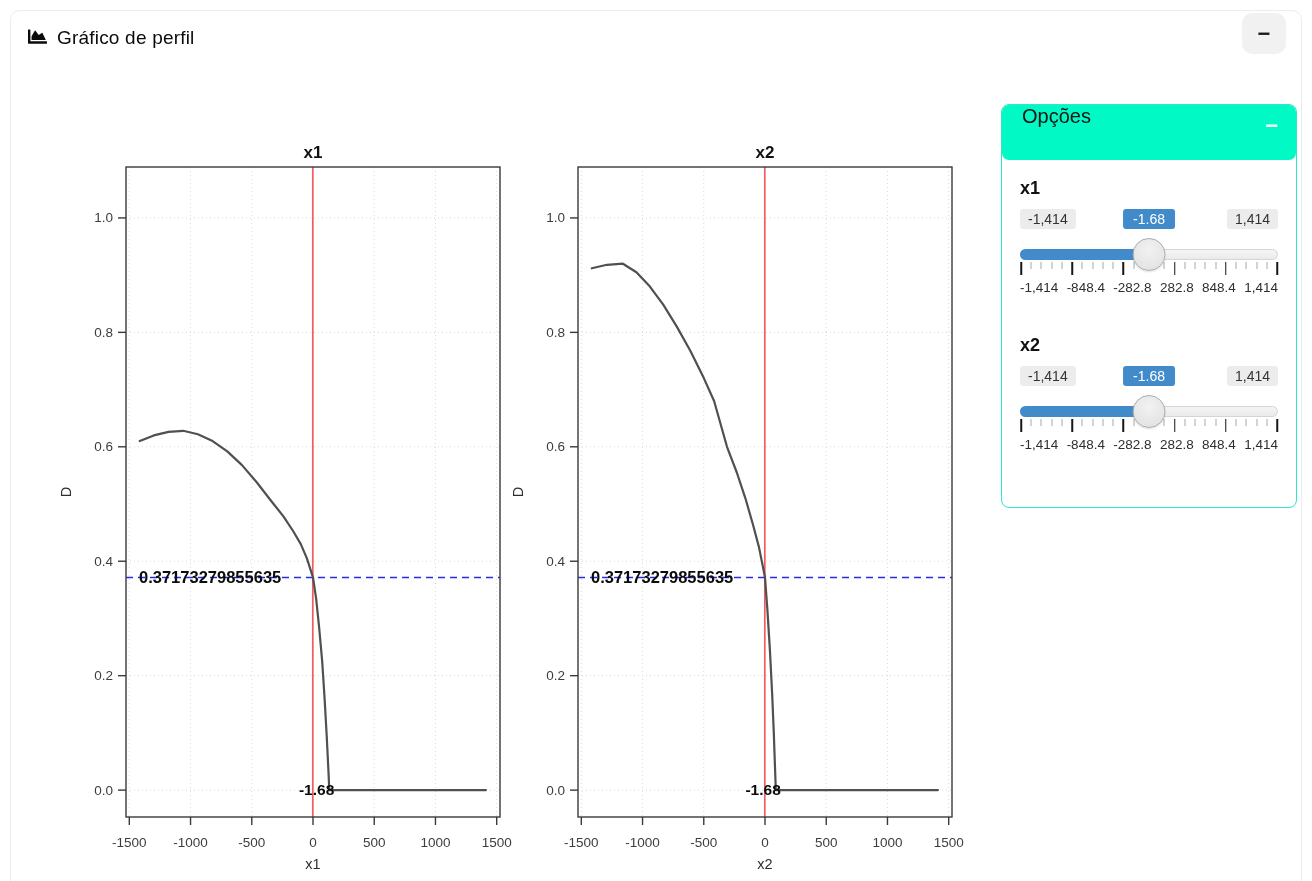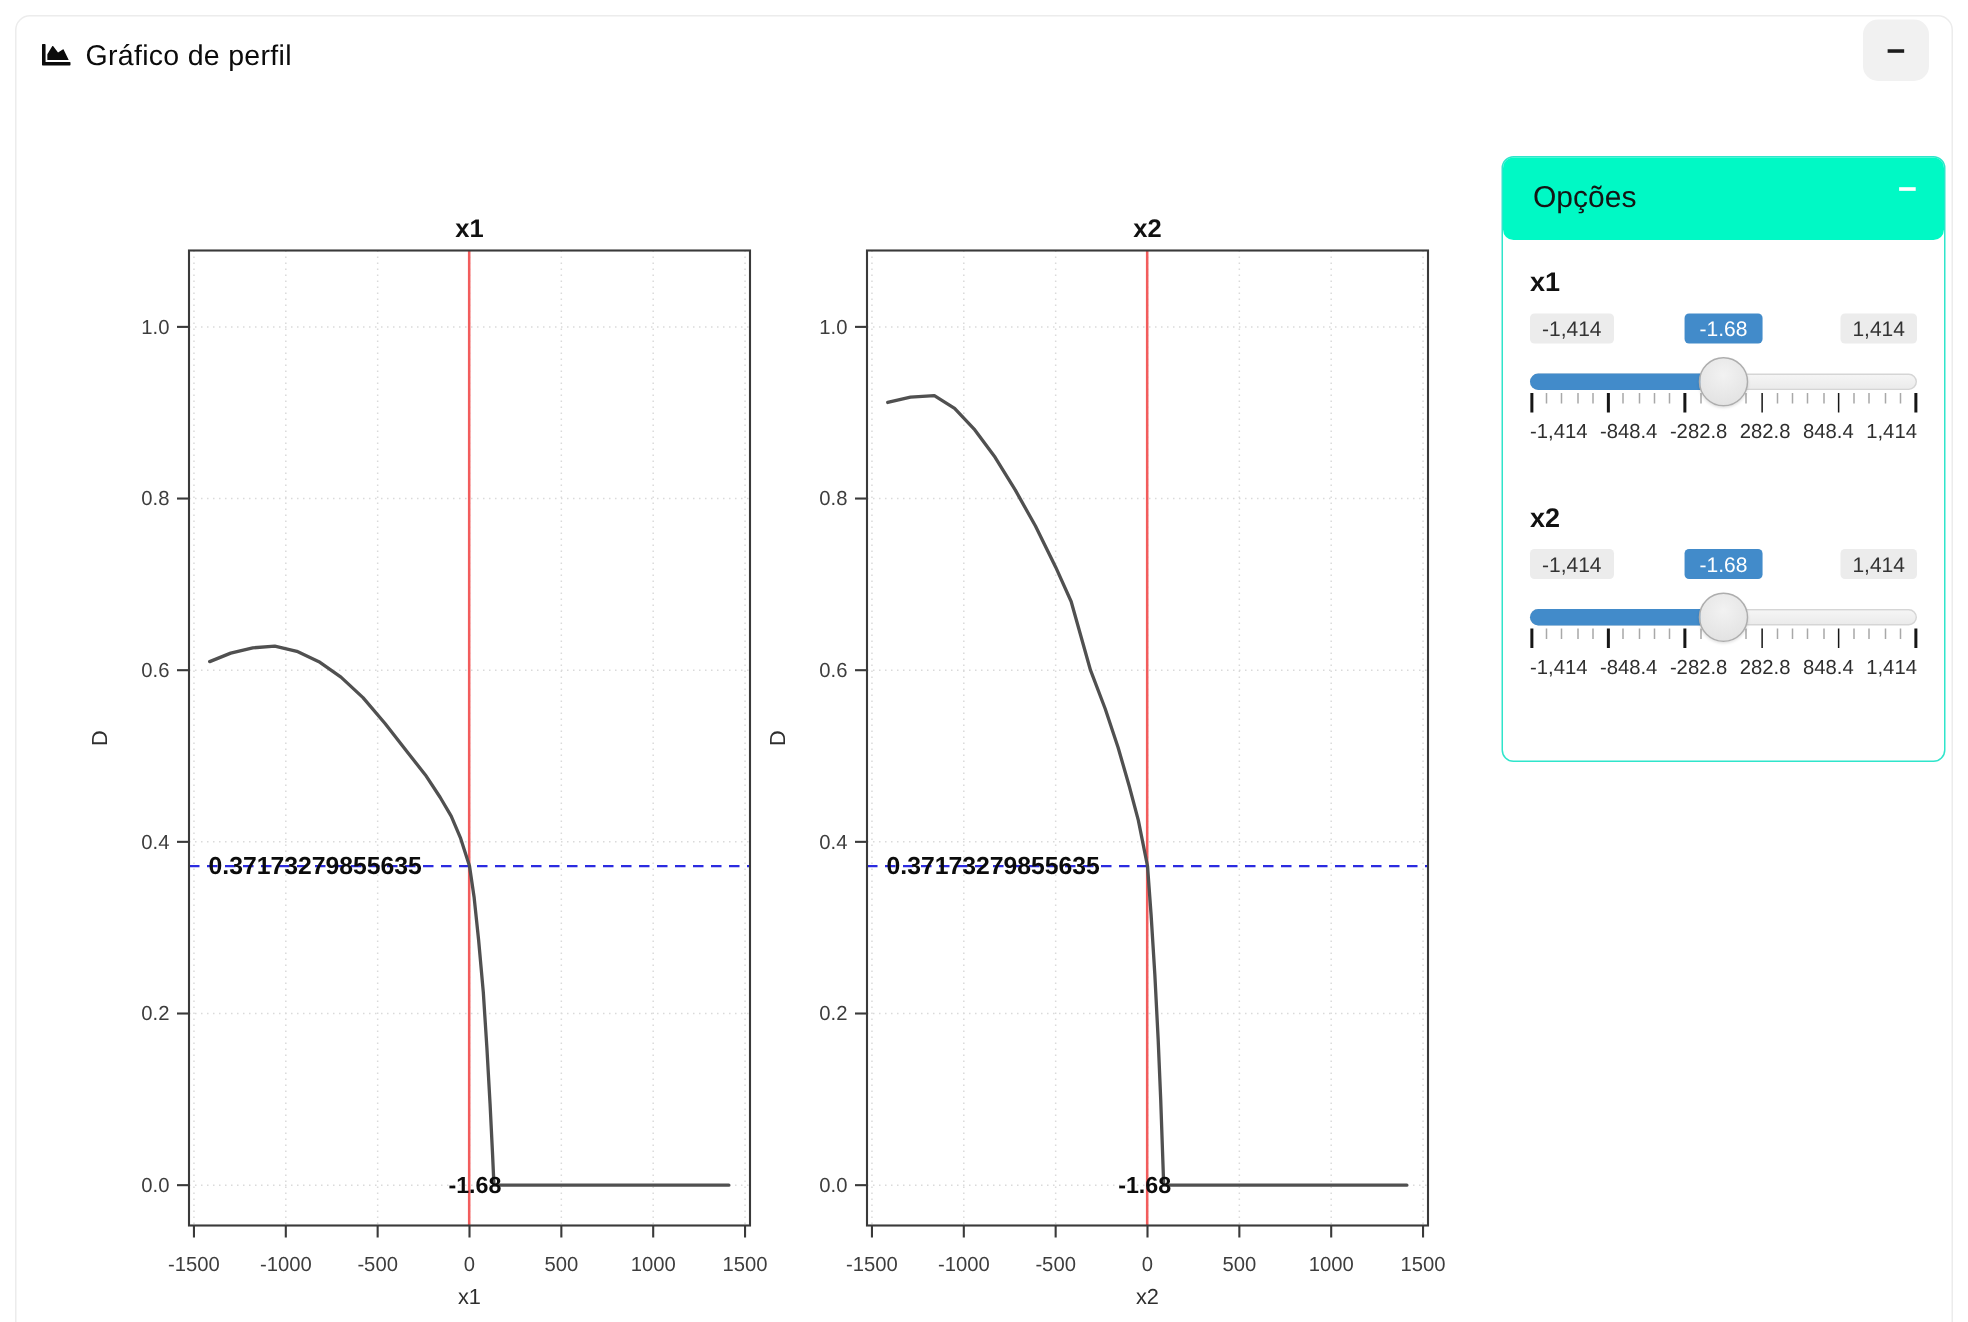--- a/index.html
+++ b/index.html
@@ -17,21 +17,21 @@
     background:#f1f1f1; border:none; border-radius:10px; font-size:22px; font-weight:700;
     color:#1c1c1c; cursor:pointer; line-height:1; }
 
   svg.plot { position:absolute; overflow:visible; }
   svg.plot text { font-family:"Liberation Sans","DejaVu Sans",sans-serif; }
 
   
   .options-panel { position:absolute; left:990px; top:93px; width:296px; height:404px;
     background:#fff; border:1px solid #2fe5cb; border-radius:8px; }
   .options-header { position:relative; height:55px; background:#00f9c5; border-radius:7px;
-    display:flex; align-items:center; padding:0 20px; }
+    display:flex; padding:0 20px; }
   .options-title { font-size:20px; color:#141414; }
   .options-collapse { position:absolute; right:18px; top:10px; color:#ffffff;
     font-size:22px; font-weight:700; text-decoration:none; cursor:pointer; line-height:1; }
   .options-body { padding:18px 18px 0 18px; }
 
   .slider-group { margin-bottom:30px; }
   .slider-label { font-size:18px; font-weight:700; color:#111; margin-bottom:10px; }
   .irs { position:relative; height:96px; }
   .irs-min,.irs-max { position:absolute; top:0; background:#ececec; color:#333;
     font-size:14px; padding:2px 8px; border-radius:3px; }

